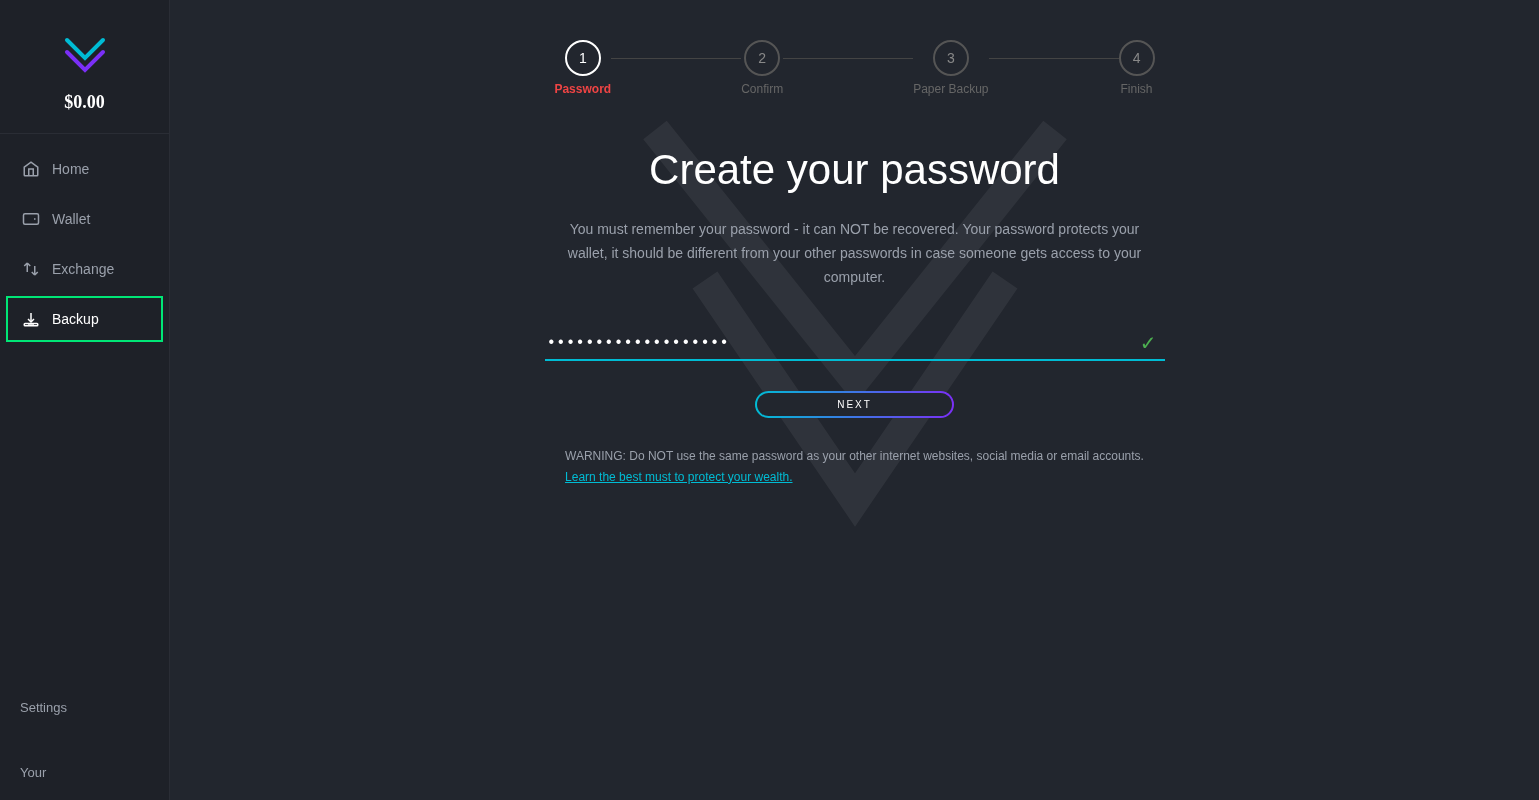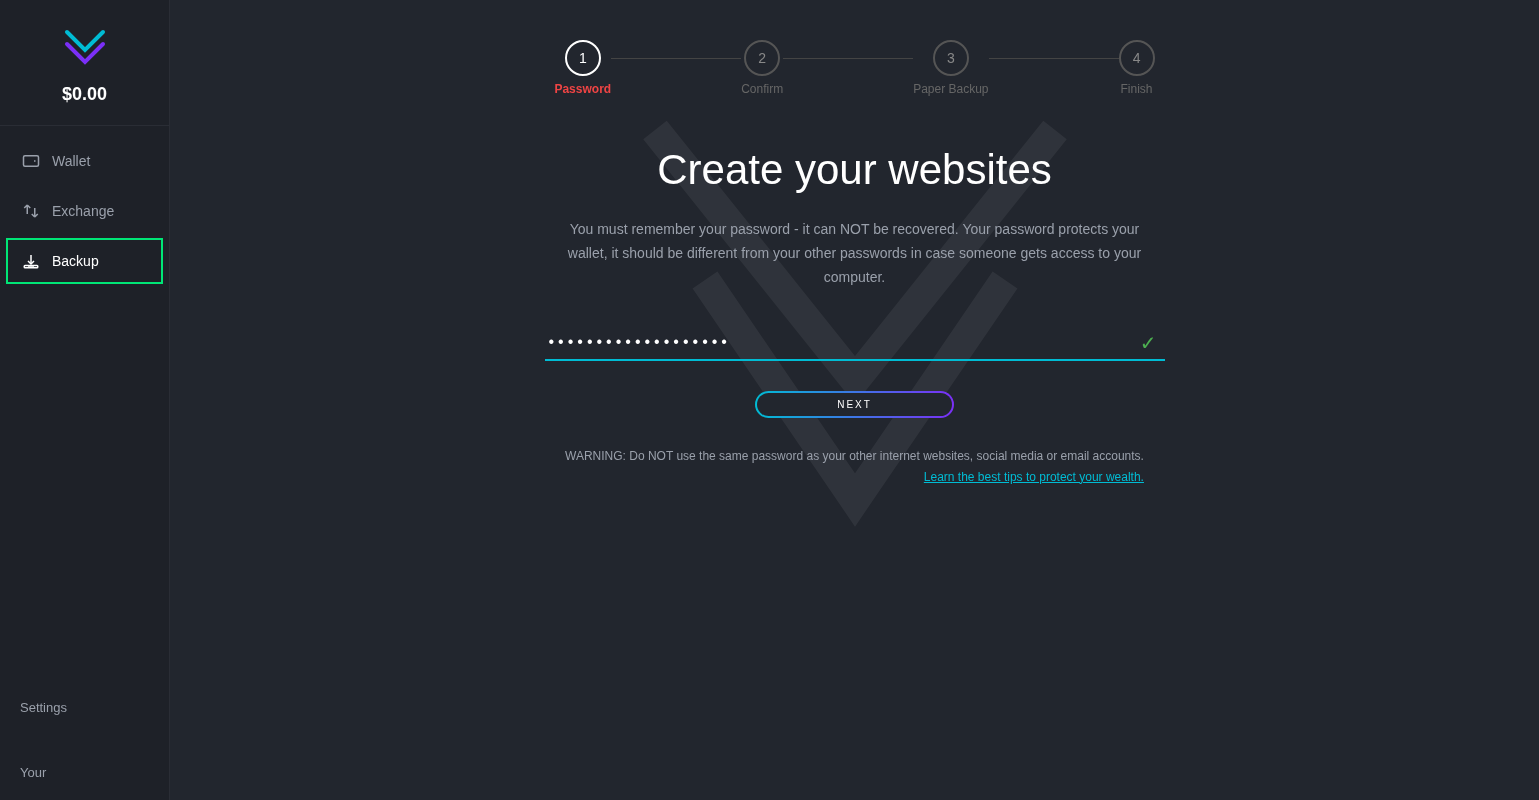--- a/index.html
+++ b/index.html
@@ -21,22 +21,23 @@
       display: flex;
       flex-direction: column;
       padding: 0;
       border-right: 1px solid #2a2d35;
     }
 
     .sidebar-logo {
       display: flex;
       flex-direction: column;
       align-items: center;
-      padding: 24px 0 20px;
+      padding: 32px 0 20px;
       border-bottom: 1px solid #2a2d35;
+      font-family: Liberation Serif, serif;
     }
 
     .logo-icon {
       width: 52px;
       height: 52px;
     }
 
     .sidebar-balance {
       color: #ffffff;
       font-size: 18px;
@@ -236,21 +237,21 @@
       position: relative;
       background-image: linear-gradient(#22262e, #22262e),
         linear-gradient(90deg, #00bcd4, #7b2ff7);
       background-origin: border-box;
       background-clip: padding-box, border-box;
     }
 
     .warning-text {
       font-size: 12px;
       color: #9aa0ab;
-      text-align: right;
+      text-align: left;
       line-height: 1.7;
     }
 
     .warning-link {
       color: #00bcd4;
       text-decoration: underline;
       cursor: pointer;
     }
   </style>
 </head>
@@ -261,20 +262,27 @@
 
     <svg class="logo-icon" viewBox="0 0 52 52" fill="none" xmlns="http://www.w3.org/2000/svg">
       <path d="M8 8 L26 26 L44 8" stroke="#00bcd4" stroke-width="4" stroke-linecap="round" fill="none"></path>
       <path d="M8 20 L26 38 L44 20" stroke="#7b2ff7" stroke-width="4" stroke-linecap="round" fill="none"></path>
     </svg>
     <span class="sidebar-balance">$0.00</span>
   </div>
 
   <nav class="sidebar-nav">
 
+    <div class="nav-item">
+      <svg class="nav-icon" viewBox="0 0 24 24" fill="none" stroke="currentColor" stroke-width="2">
+        <path d="M3 9.5L12 3l9 6.5V20a1 1 0 01-1 1H4a1 1 0 01-1-1V9.5z"></path>
+        <path d="M9 21V12h6v9"></path>
+      </svg>
+      <span>Home</span>
+    </div>
 
     <div class="nav-item">
       <svg class="nav-icon" viewBox="0 0 24 24" fill="none" stroke="currentColor" stroke-width="2">
         <rect x="2" y="5" width="20" height="14" rx="2"></rect>
         <path d="M16 12h2"></path>
       </svg>
       <span>Wallet</span>
     </div>
 
     <div class="nav-item">
@@ -340,30 +348,30 @@
 
     <div class="step">
       <div class="step-circle">
         <span>4</span>
       </div>
       <span class="step-label">Finish</span>
     </div>
   </div>
 
   <div class="form-content">
-    <h1 class="form-title">Create your websites</h1>
+    <h1 class="form-title">Create your password</h1>
 
     <p class="form-description">You must remember your password - it can NOT be recovered. Your password protects your wallet, it should be different from your other passwords in case someone gets access to your computer.</p>
 
     <div class="password-field-wrapper">
       <input class="password-input" type="password" value="..................." style="">
       <span class="password-check-icon">✓</span>
     </div>
 
     <button class="next-button">NEXT</button>
 
     <div class="warning-text">
       <span>WARNING: Do NOT use the same password as your other internet websites, social media or email accounts.</span><br>
-      <span class="warning-link">Learn the best tips to protect your wealth.</span>
+      <span class="warning-link">Learn the best must to protect your wealth.</span>
     </div>
   </div>
 
 </main>
 
 </body></html>

